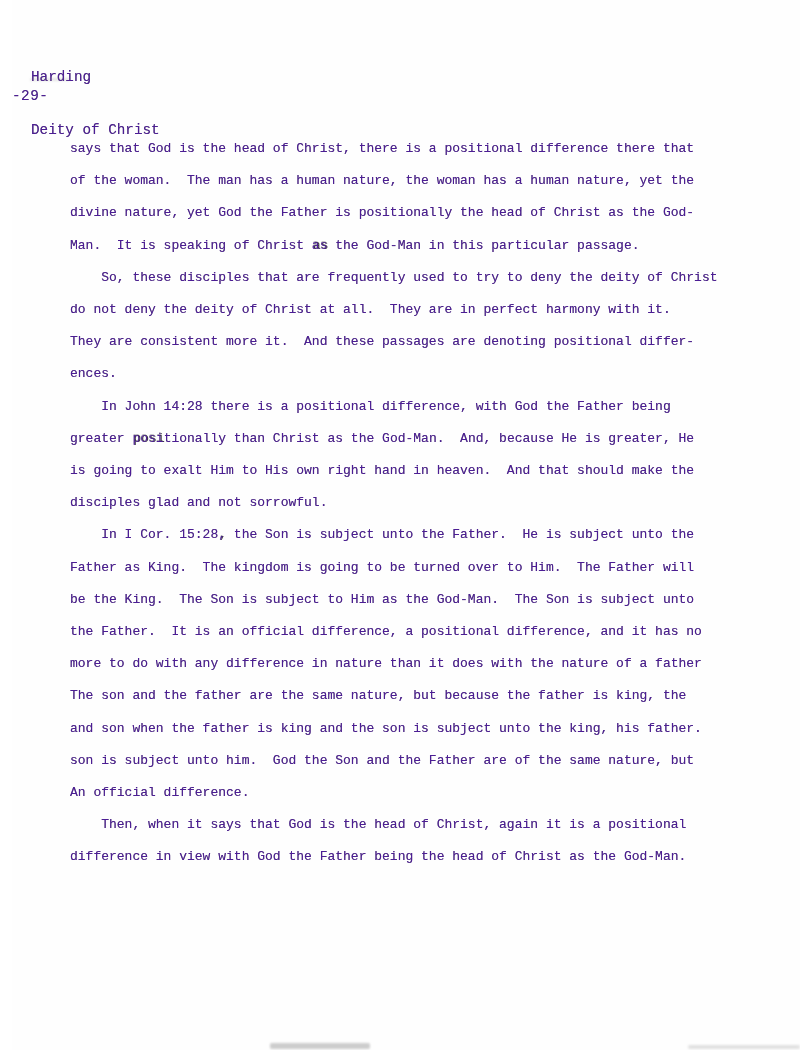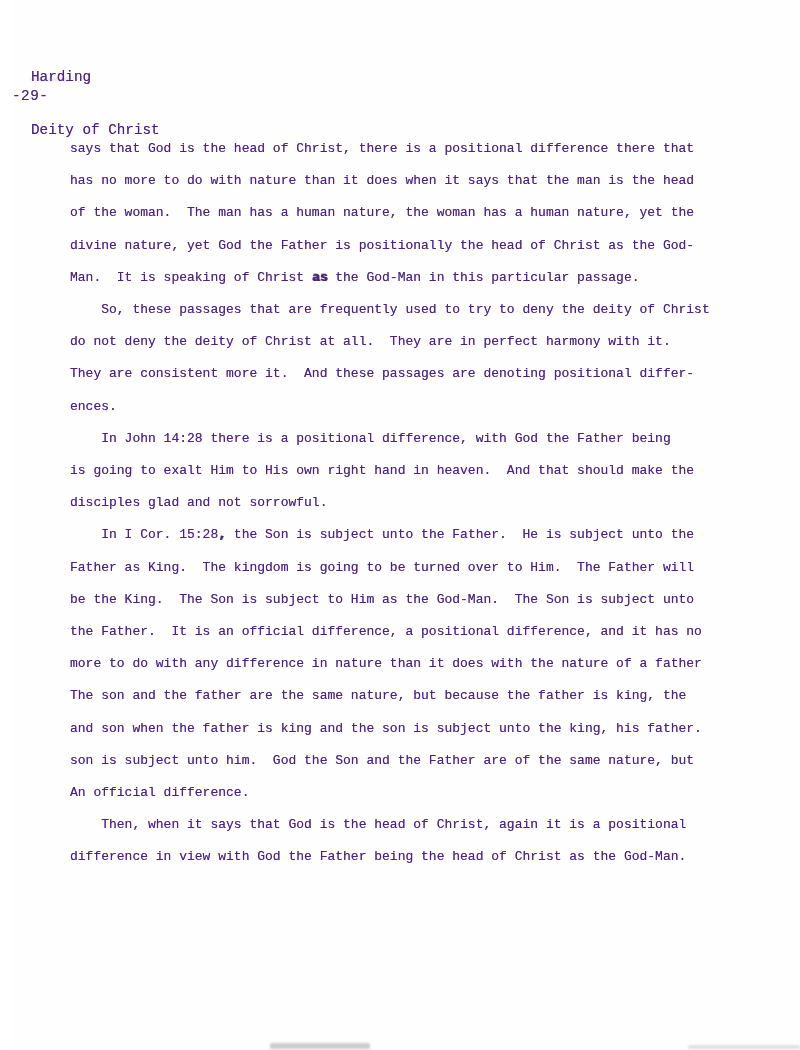--- a/index.html
+++ b/index.html
@@ -44,21 +44,21 @@
     left: 58px;
     top: 133px;
     width: 730px;
     font-size: 13px;
     line-height: 32.2px;
   }
   .line {
     white-space: pre;
   }
   .overstrike {
-    font-weight: bold;
+    font-weight: normal;
     text-shadow: 1.1px 0 0 rgba(27,27,29,0.85), 0 -1px 0 rgba(27,27,29,0.35);
   }
   .smudge {
     position: absolute;
     border-radius: 2px;
     filter: blur(1px);
   }
   .smudge-header {
     left: 18px;
     top: 78px;
@@ -90,29 +90,29 @@
     <div>Harding</div>
     <div>Deity of Christ</div>
   </div>
 
   <div class="smudge smudge-header"></div>
 
   <div class="pageno typed">-29-</div>
 
   <div class="body-text typed">
       <div class="line">says that God is the head of Christ, there is a positional difference there that</div>
-      <div class="line">has no more to do with nature than it does when it says that the man is the head</div>
       <div class="line">of the woman.  The man has a human nature, the woman has a human nature, yet the</div>
       <div class="line">divine nature, yet God the Father is positionally the head of Christ as the God-</div>
       <div class="line"><span>Man.  It is speaking of Christ </span><span class="overstrike">as</span><span> the God-Man in this particular passage.</span></div>
-      <div class="line">    So, these passages that are frequently used to try to deny the deity of Christ</div>
+      <div class="line">    So, these disciples that are frequently used to try to deny the deity of Christ</div>
       <div class="line">do not deny the deity of Christ at all.  They are in perfect harmony with it.</div>
       <div class="line">They are consistent more it.  And these passages are denoting positional differ-</div>
       <div class="line">ences.</div>
       <div class="line">    In John 14:28 there is a positional difference, with God the Father being</div>
+      <div class="line"><span>greater </span><span class="overstrike">posi</span><span>tionally than Christ as the God-Man.  And, because He is greater, He</span></div>
       <div class="line">is going to exalt Him to His own right hand in heaven.  And that should make the</div>
       <div class="line">disciples glad and not sorrowful.</div>
       <div class="line"><span>    In I Cor. 15:28</span><span class="overstrike">,</span><span> the Son is subject unto the Father.  He is subject unto the</span></div>
       <div class="line">Father as King.  The kingdom is going to be turned over to Him.  The Father will</div>
       <div class="line">be the King.  The Son is subject to Him as the God-Man.  The Son is subject unto</div>
       <div class="line">the Father.  It is an official difference, a positional difference, and it has no</div>
       <div class="line">more to do with any difference in nature than it does with the nature of a father</div>
       <div class="line">The son and the father are the same nature, but because the father is king, the</div>
       <div class="line">and son when the father is king and the son is subject unto the king, his father.</div>
       <div class="line">son is subject unto him.  God the Son and the Father are of the same nature, but</div>

